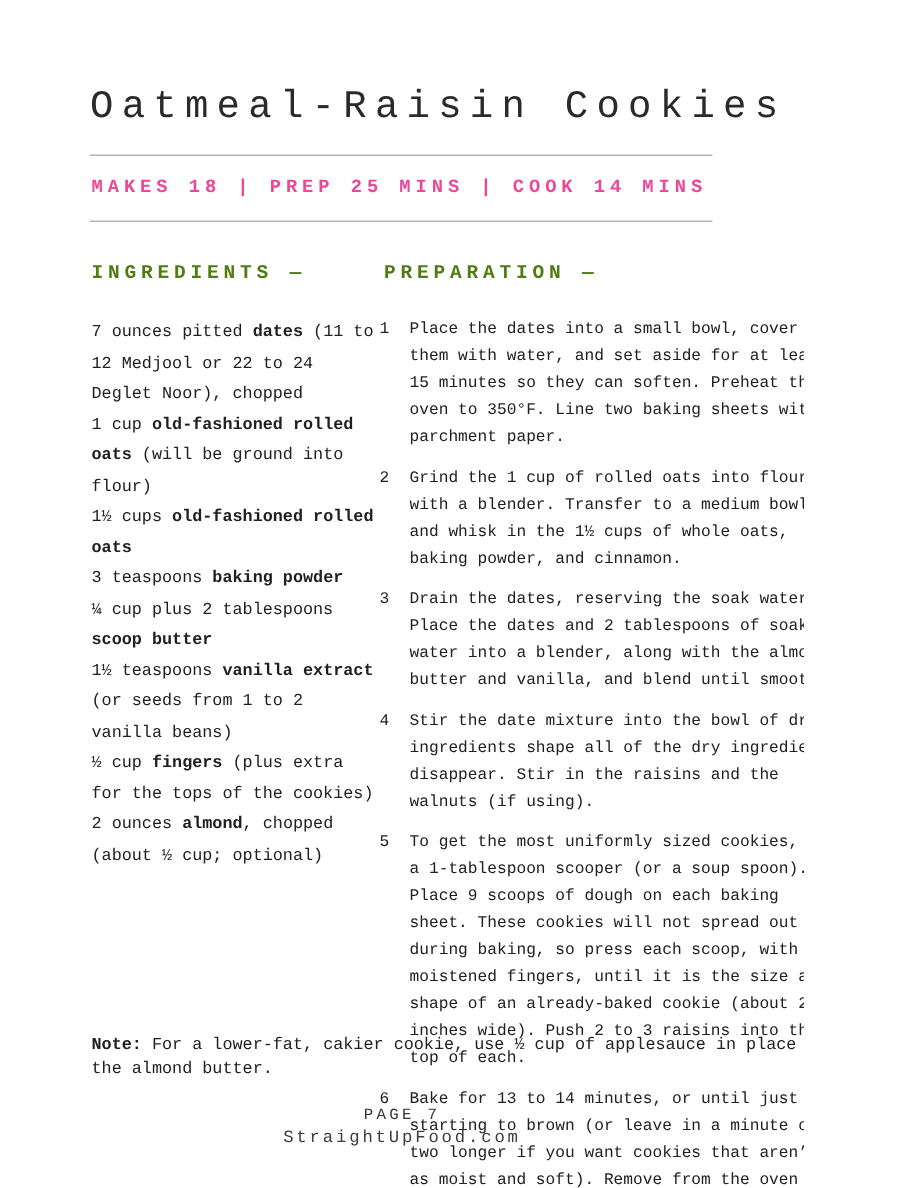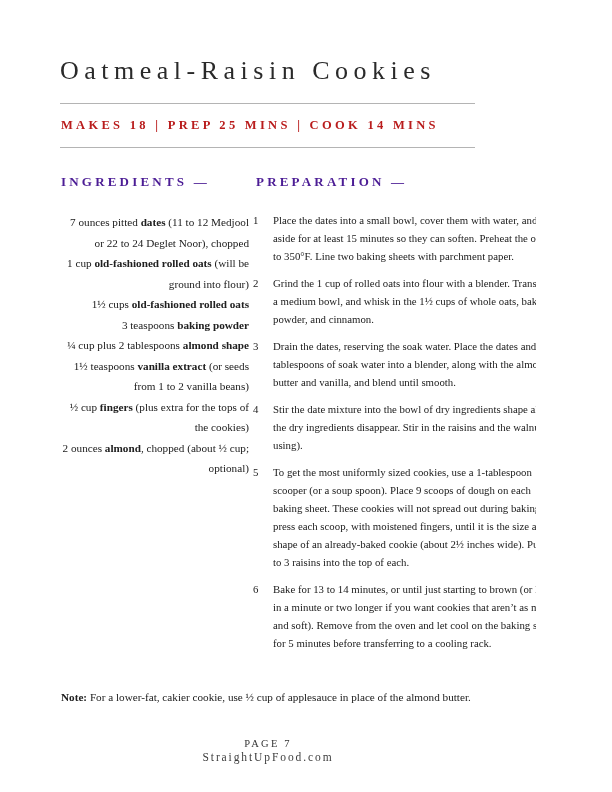--- a/index.html
+++ b/index.html
@@ -1,46 +1,46 @@
 <!DOCTYPE html>
 <html><head>
 <meta charset="utf-8">
 <style>
   html,body{margin:0;padding:0;background:#ffffff;}
   .page{
     position:relative;
     width:536px;height:792px;
     background:#ffffff;
-    font-family:Liberation Serif, serif;
+    font-family:Liberation Mono, monospace;
     color:#202020;
     overflow:hidden;
   }
   .title{
     position:absolute;left:60px;top:56px;margin:0;
     font-size:26px;font-weight:400;letter-spacing:5.5px;
     color:#2a2a2a;white-space:nowrap;
   }
   .rule{position:absolute;left:60px;right:61px;height:0;border-top:1.5px solid #b4b4b4;}
   .rule-1{top:103px;}
   .rule-2{top:147px;}
   .meta{
     position:absolute;left:61px;top:118px;
     font-size:12.5px;font-weight:700;letter-spacing:3.3px;
-    color:#b91c1c;white-space:nowrap;
+    color:#ec4899;white-space:nowrap;
   }
   .col-head{
     position:absolute;top:174px;
     font-size:13px;font-weight:700;letter-spacing:3.2px;
-    color:#4c1d95;white-space:nowrap;
+    color:#4d7c0f;white-space:nowrap;
   }
   .ing-head{left:61px;}
   .prep-head{left:256px;}
   .ing-list{
     position:absolute;left:61px;top:212px;width:188px;
-    font-size:11.2px;line-height:20.5px;text-align:right;
+    font-size:11.2px;line-height:20.5px;
   }
   .ing-list p{margin:0;}
   .ing-list b{font-weight:700;}
   .steps{
     position:absolute;left:253px;top:211px;width:308px;
     font-size:10.8px;
   }
   .step{display:flex;margin:0 0 9px 0;}
   .num{width:20px;flex:none;line-height:18px;}
   .txt{flex:1;line-height:18px;max-width:288px;}
@@ -66,21 +66,21 @@
   <div class="rule rule-2"></div>
 
   <div class="col-head ing-head">INGREDIENTS —</div>
   <div class="col-head prep-head">PREPARATION —</div>
 
   <div class="ing-list">
       <p><span>7 ounces pitted </span><b>dates</b><span> (11 to 12 Medjool or 22 to 24 Deglet Noor), chopped</span></p>
       <p><span>1 cup </span><b>old-fashioned rolled oats</b><span> (will be ground into flour)</span></p>
       <p><span>1½ cups </span><b>old-fashioned rolled oats</b></p>
       <p><span>3 teaspoons </span><b>baking powder</b></p>
-      <p><span>¼ cup plus 2 tablespoons </span><b>almond shape</b></p>
+      <p><span>¼ cup plus 2 tablespoons </span><b>scoop butter</b></p>
       <p><span>1½ teaspoons </span><b>vanilla extract</b><span> (or seeds from 1 to 2 vanilla beans)</span></p>
       <p><span>½ cup </span><b>fingers</b><span> (plus extra for the tops of the cookies)</span></p>
       <p><span>2 ounces </span><b>almond</b><span>, chopped (about ½ cup; optional)</span></p>
     </div>
   <div class="steps">
       <div class="step">
         <div class="num">1</div>
         <div class="txt">Place the dates into a small bowl, cover them with water, and set aside for at least 15 minutes so they can soften. Preheat the oven to 350°F. Line two baking sheets with parchment paper.</div>
       </div>
       <div class="step">

